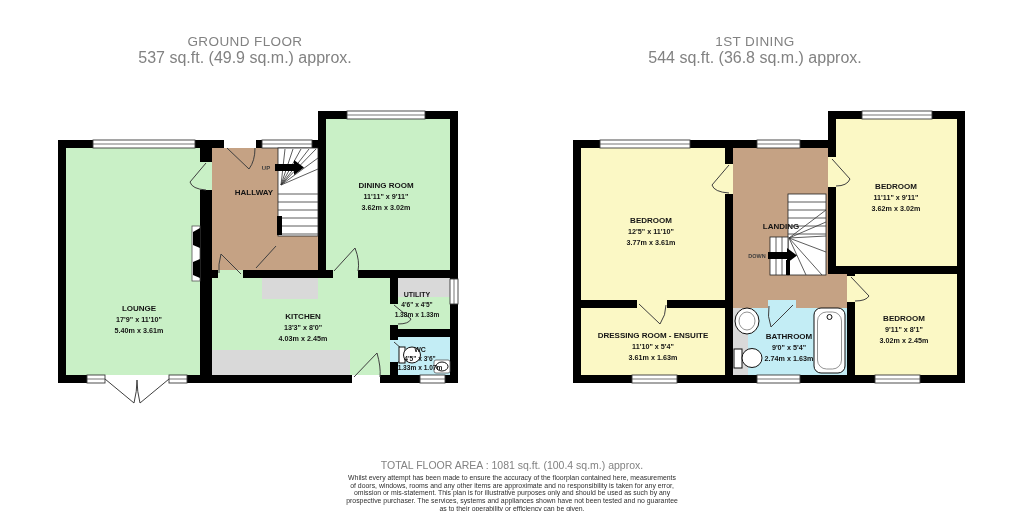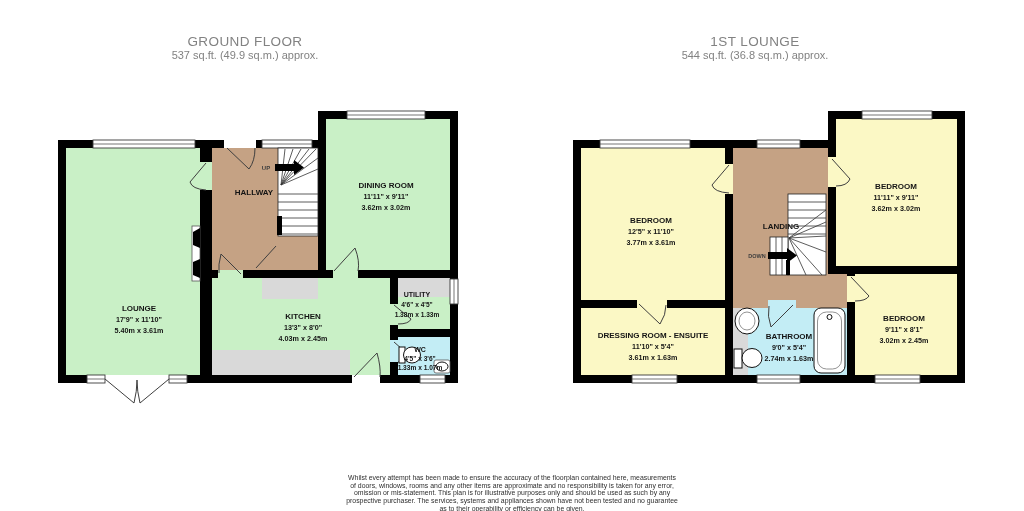--- a/index.html
+++ b/index.html
@@ -2,21 +2,21 @@
 <html><head>
 <meta charset="utf-8">
 <style>
   html,body{margin:0;padding:0;background:#fff;}
   .stage{position:relative;width:1024px;height:511px;background:#ffffff;
          font-family:"Liberation Sans",sans-serif;overflow:hidden;margin-top:12px;}
   .stage svg{position:absolute;left:0;top:0;}
   .floor-title{position:absolute;transform:translateX(-50%);color:#828282;
                font-size:13.5px;letter-spacing:.4px;white-space:nowrap;}
   .floor-sub{position:absolute;transform:translateX(-50%);color:#828282;
-             font-size:11px;white-space:nowrap;}
+             font-size:16px;white-space:nowrap;}
   .total-line{position:absolute;transform:translateX(-50%);color:#828282;
               font-size:10.5px;white-space:nowrap;}
   .disclaimer{position:absolute;left:512px;transform:translateX(-50%);
               text-align:center;color:#2e2e2e;font-size:6.9px;line-height:7.7px;
               white-space:nowrap;}
   svg text{font-family:"Liberation Sans",sans-serif;font-weight:bold;fill:#141414;}
   .rname{font-size:8px;}
   .rdim{font-size:7.2px;}
   .dirlbl{font-size:6px;fill:#3e3e3e;}
   .dirlbl2{font-size:5.5px;fill:#3e3e3e;}
@@ -30,21 +30,21 @@
   .fixthin{fill:none;stroke:#777777;stroke-width:0.8;}
   .fireoutline{fill:#ffffff;stroke:#555555;stroke-width:0.8;}
 </style>
 </head>
 <body>
 
 <div class="stage">
 
   <div class="floor-title" style="left:245px;top:22px">GROUND FLOOR</div>
   <div class="floor-sub" style="left:245px;top:37px">537 sq.ft. (49.9 sq.m.) approx.</div>
-  <div class="floor-title" style="left:755px;top:22px">1ST LOUNGE</div>
+  <div class="floor-title" style="left:755px;top:22px">1ST DINING</div>
   <div class="floor-sub" style="left:755px;top:37px">544 sq.ft. (36.8 sq.m.) approx.</div>
 
   <svg width="1024" height="511" viewBox="0 0 1024 511">
 
     <g>
 
       <g>
         <rect x="58" y="128" width="400" height="243" fill="#000000"></rect>
         <rect x="318" y="99" width="140" height="40" fill="#000000"></rect>
       </g>
@@ -353,20 +353,21 @@
         </g>
         <g>
           <text class="rname" x="789" y="327" text-anchor="middle">BATHROOM</text>
           <text class="rdim" x="789" y="338" text-anchor="middle">9'0" x 5'4"</text>
           <text class="rdim" x="789" y="349" text-anchor="middle">2.74m x 1.63m</text>
         </g>
       </g>
     </g>
   </svg>
 
+  <div class="total-line" style="left:512px;top:447px">TOTAL FLOOR AREA : 1081 sq.ft. (100.4 sq.m.) approx.</div>
   <div class="disclaimer" style="top:462px">
     <div>Whilst every attempt has been made to ensure the accuracy of the floorplan contained here, measurements</div>
     <div>of doors, windows, rooms and any other items are approximate and no responsibility is taken for any error,</div>
     <div>omission or mis-statement. This plan is for illustrative purposes only and should be used as such by any</div>
     <div>prospective purchaser. The services, systems and appliances shown have not been tested and no guarantee</div>
     <div>as to their operability or efficiency can be given.</div>
     <div>Made with Metropix ©2025</div>
   </div>
 
 </div>

